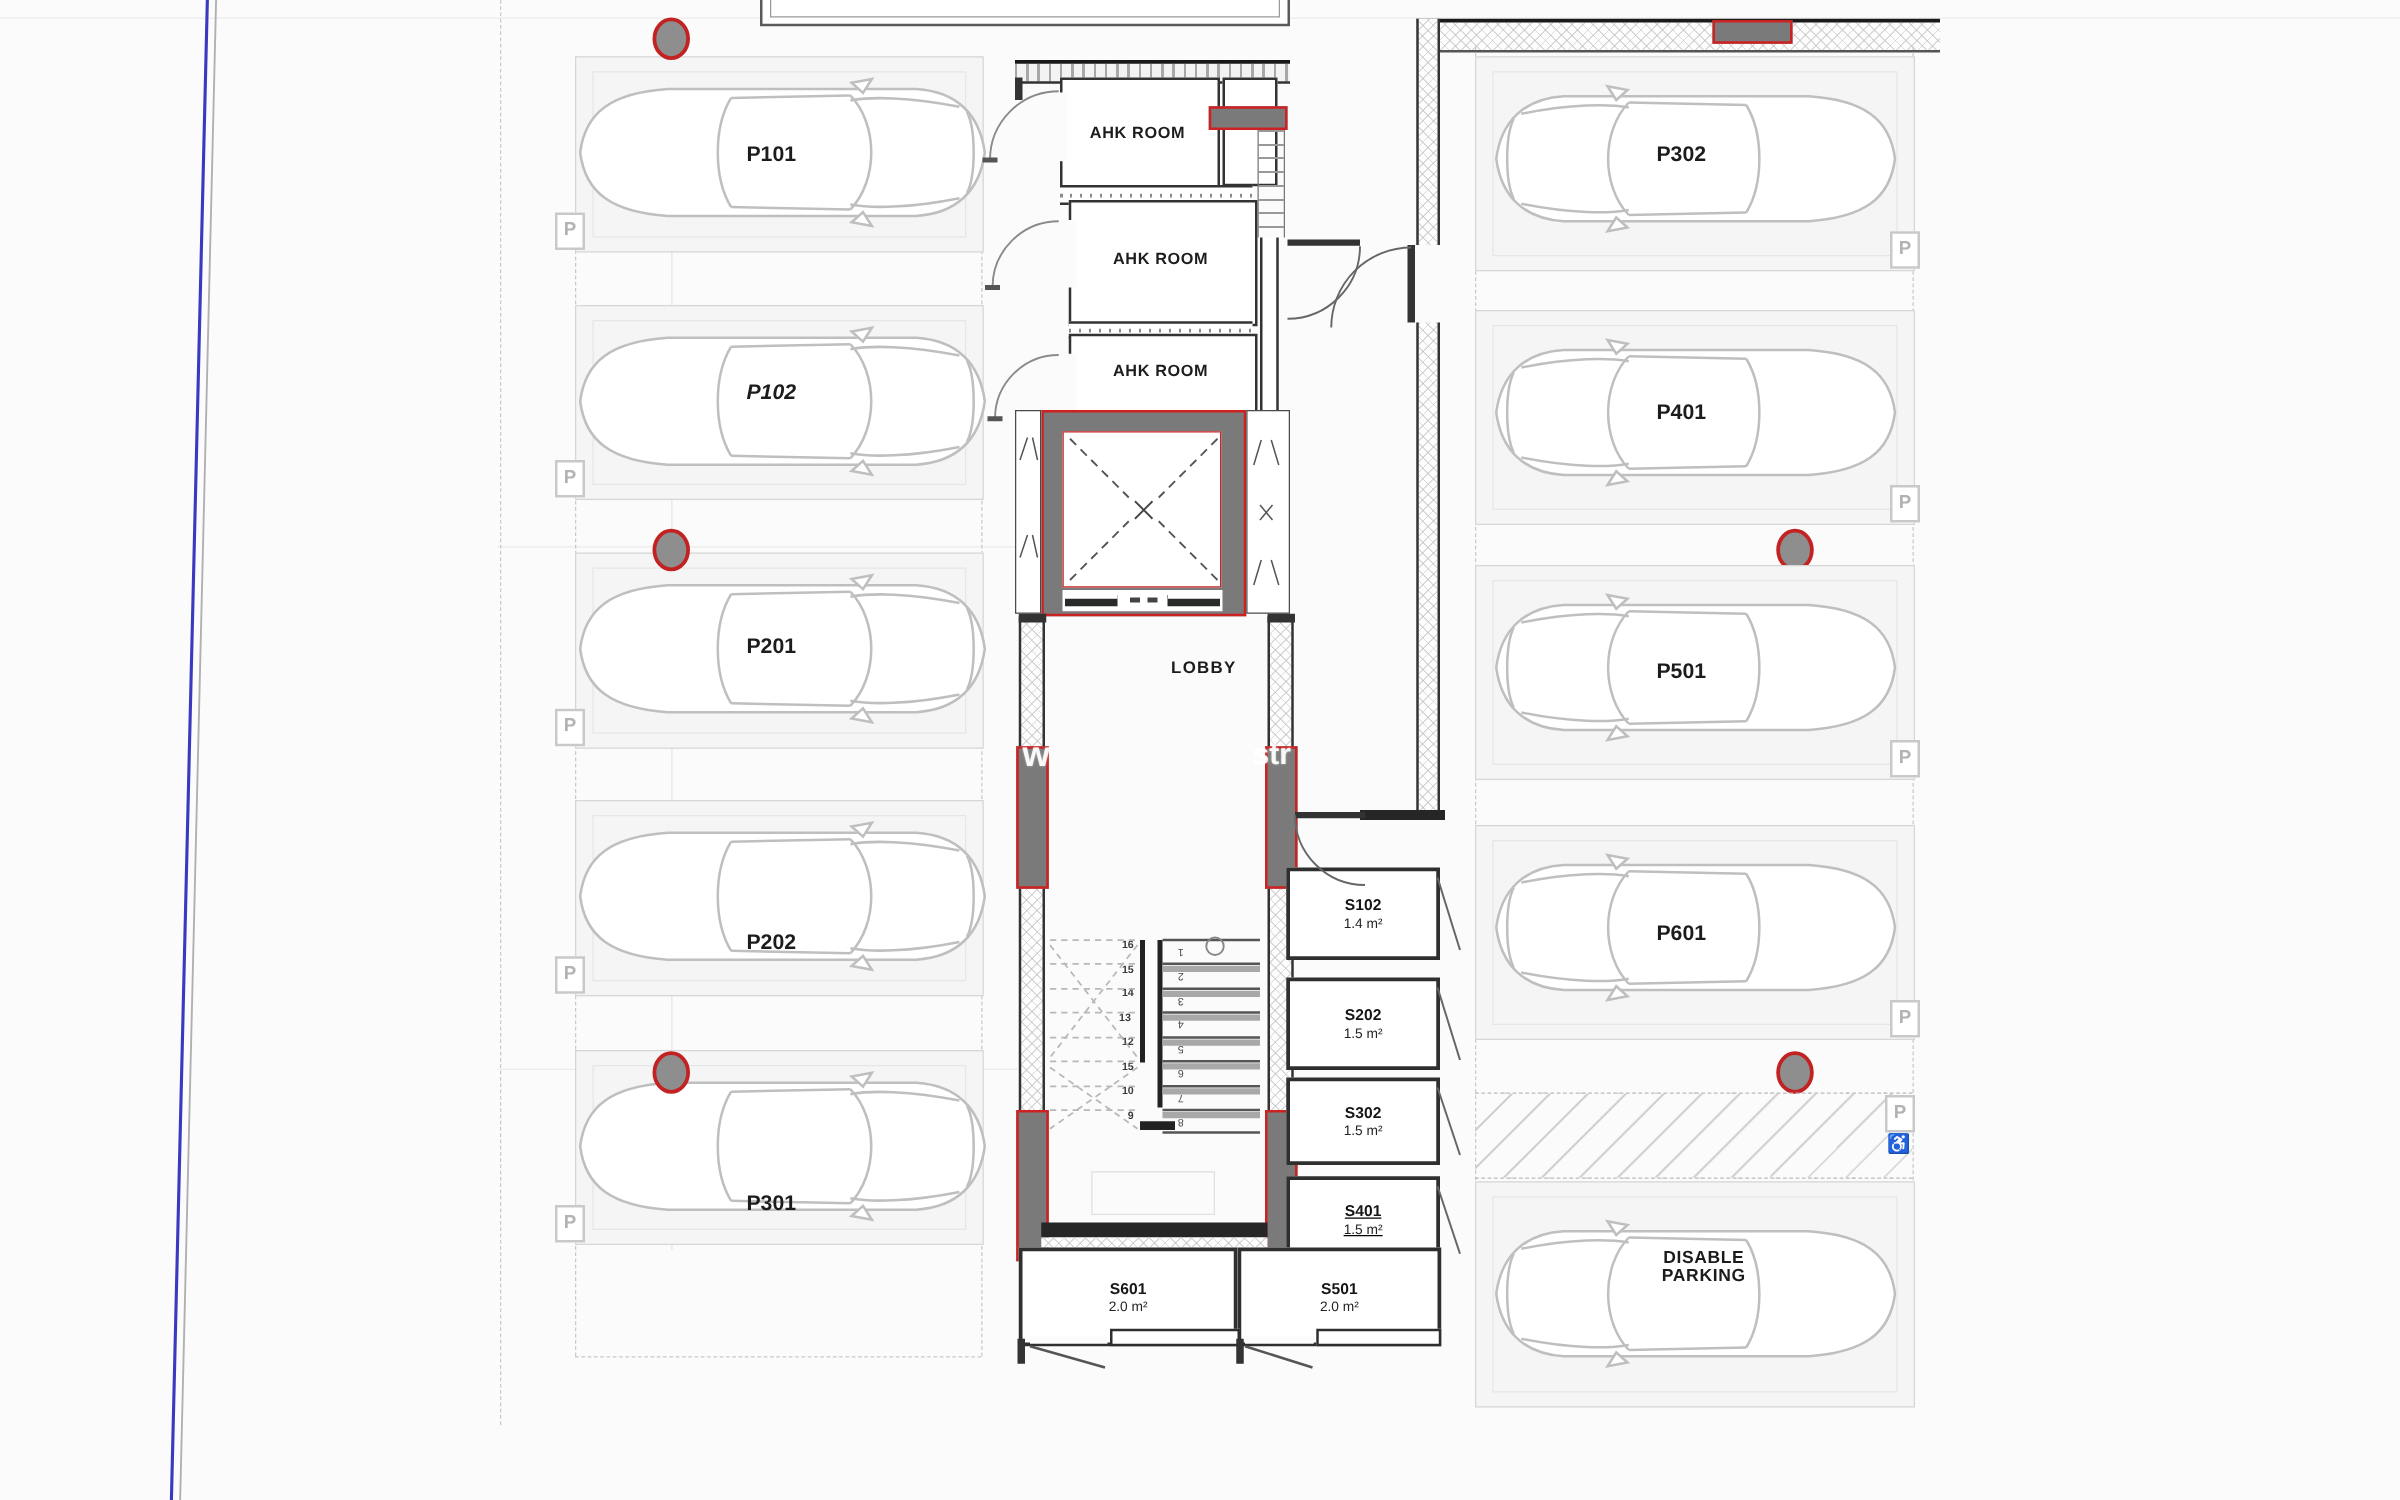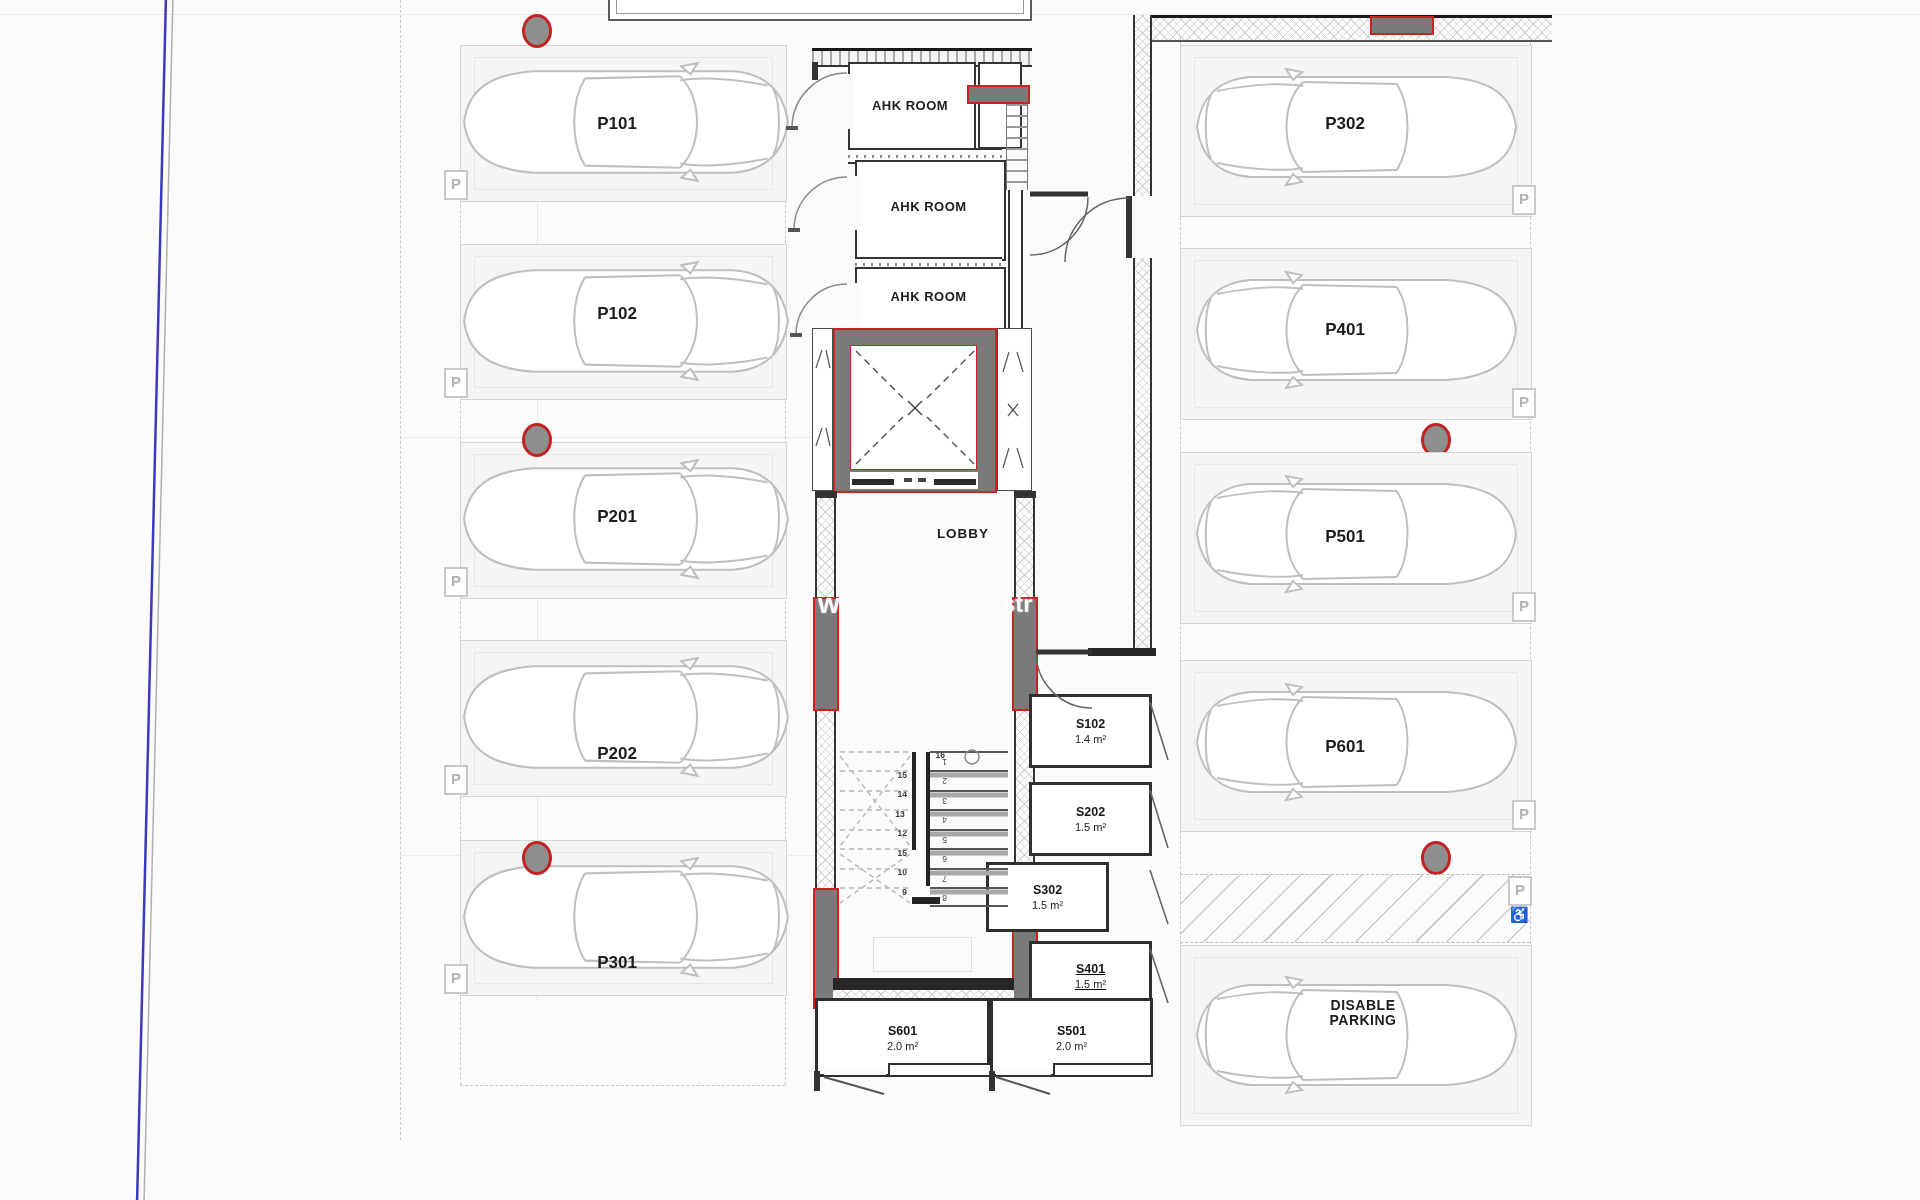--- a/index.html
+++ b/index.html
@@ -68,21 +68,21 @@
       <use href="#carshape"></use>
     </svg>
   <svg class="abs" style="left:455px;top:656px;transform:scaleX(-1);" width="345" height="122" viewBox="0 0 340 120">
       <use href="#carshape"></use>
     </svg>
   <svg class="abs" style="left:455px;top:856px;transform:scaleX(-1);" width="345" height="122" viewBox="0 0 340 120">
       <use href="#carshape"></use>
     </svg>
 
   <div class="lbl spot-label" style="left:557px;top:115px;width:120px;">P101</div>
-  <div class="lbl spot-label" style="left:557px;top:305px;width:120px;">P102</div>
+  <div class="lbl spot-label" style="left:557px;top:305px;width:120px;font-style:italic;">P102</div>
   <div class="lbl spot-label" style="left:557px;top:508px;width:120px;">P201</div>
   <div class="lbl spot-label" style="left:557px;top:745px;width:120px;">P202</div>
   <div class="lbl spot-label" style="left:557px;top:954px;width:120px;">P301</div>
 
   <div class="psign" style="left:444px;top:170px;">P</div>
   <div class="psign" style="left:444px;top:368px;">P</div>
   <div class="psign" style="left:444px;top:567px;">P</div>
   <div class="psign" style="left:444px;top:765px;">P</div>
   <div class="psign" style="left:444px;top:964px;">P</div>
 
@@ -195,21 +195,21 @@
   <div class="redwall" style="left:1012px;top:888px;width:22px;height:112px;"></div>
 
   <div class="lbl" style="left:900px;top:527px;width:126px;font-size:13.5px;letter-spacing:1px;">LOBBY</div>
 
   <div class="wm" style="left:818px;top:588px;font-size:28px;">w</div>
   <div class="wm" style="left:1002px;top:590px;font-size:24px;">str</div>
 
   <div class="abs" style="left:833px;top:978px;width:181px;height:12px;background:#262626;"></div>
   <div class="abs zz" style="left:833px;top:990px;width:181px;height:8px;"></div>
 
-  <div class="stairnum" style="left:893px;top:750px;margin-left:38px;">16</div>
+  <div class="stairnum" style="left:893px;top:750px;">16</div>
   <div class="stairnum" style="left:893px;top:770px;">15</div>
   <div class="stairnum" style="left:893px;top:789px;">14</div>
   <div class="stairnum" style="left:893px;top:809px;text-align:center;">13</div>
   <div class="stairnum" style="left:893px;top:828px;">12</div>
   <div class="stairnum" style="left:893px;top:848px;">15</div>
   <div class="stairnum" style="left:893px;top:867px;">10</div>
   <div class="stairnum" style="left:893px;top:887px;">9</div>
   <div class="stairnum down" style="left:933px;top:757px;">1</div>
   <div class="stairnum down" style="left:933px;top:776px;">2</div>
   <div class="stairnum down" style="left:933px;top:796px;">3</div>
@@ -226,21 +226,21 @@
   <div class="abs" style="left:873px;top:937px;width:97px;height:33px;border:1px solid #e0e0e0;"></div>
 
   <div class="stor" style="left:1029px;top:694px;width:117px;height:68px;">
     <span class="nm">S102</span>
     <span class="ar">1.4 m²</span>
   </div>
   <div class="stor" style="left:1029px;top:782px;width:117px;height:68px;">
     <span class="nm">S202</span>
     <span class="ar">1.5 m²</span>
   </div>
-  <div class="stor" style="left:986px;top:862px;width:117px;height:64px;">
+  <div class="stor" style="left:1029px;top:862px;width:117px;height:64px;">
     <span class="nm">S302</span>
     <span class="ar">1.5 m²</span>
   </div>
   <div class="stor" style="left:1029px;top:941px;width:117px;height:64px;text-decoration:underline;">
     <span class="nm">S401</span>
     <span class="ar">1.5 m²</span>
   </div>
 
   <div class="stor" style="left:815px;top:998px;width:169px;height:73px;">
     <span class="nm">S601</span>

